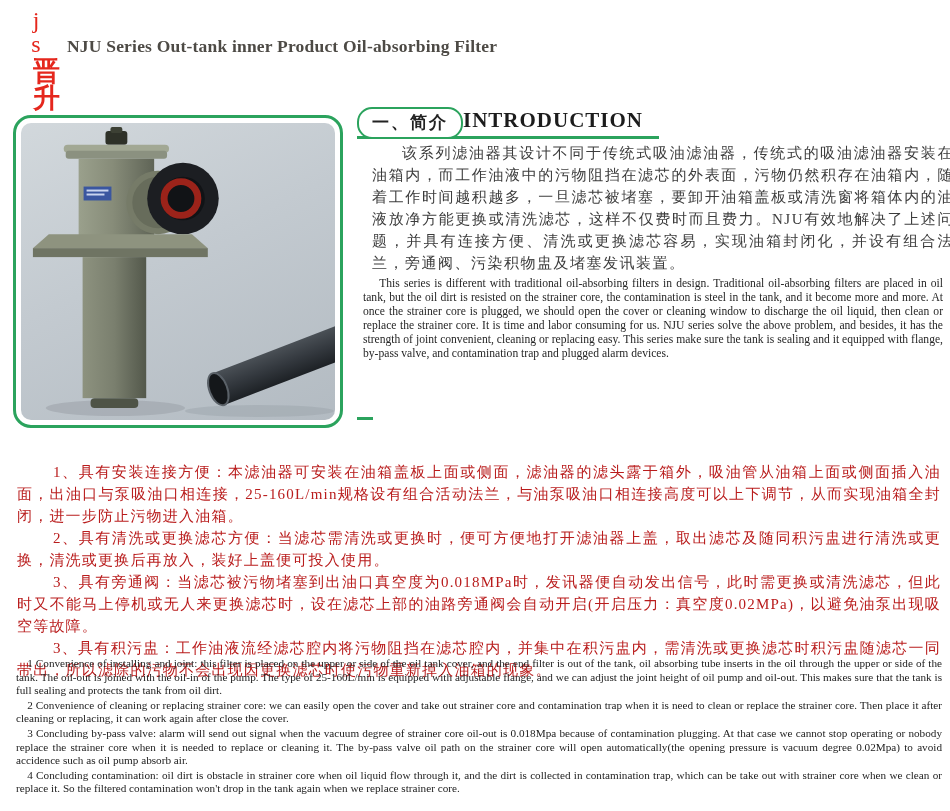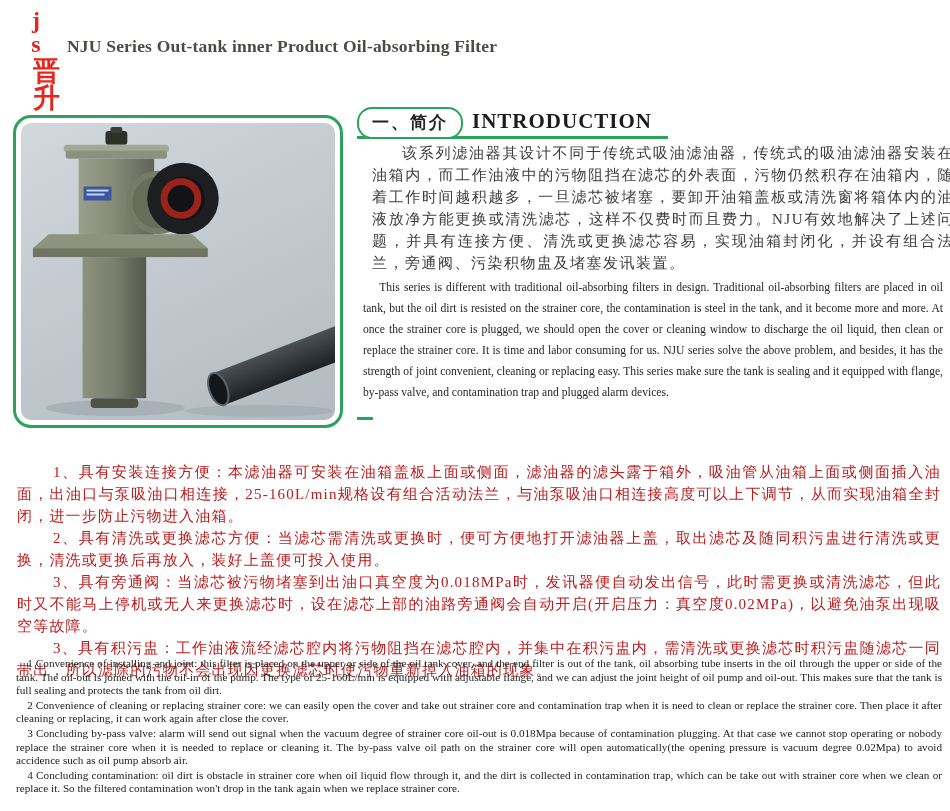--- a/index.html
+++ b/index.html
@@ -3,21 +3,21 @@
 <meta charset="utf-8">
 <style>
   * { margin:0; padding:0; box-sizing:border-box; }
   html,body { background:#ffffff; }
   .page {
     position:relative; width:950px; height:811px; background:#ffffff;
     font-family:"Liberation Serif", serif; overflow:hidden;
   }
   
   .logo { position:absolute; left:8px; top:8px; width:58px; text-align:center; color:#e5271d; line-height:1; }
-  .logo-top { font-family:"Liberation Serif", serif; font-weight:bold; font-size:24px; letter-spacing:10px; padding-left:8px; }
+  .logo-top { font-family:"Liberation Serif", serif; font-weight:normal; font-size:24px; letter-spacing:10px; padding-left:8px; }
   .logo-bottom { font-size:27px; font-weight:bold; margin-top:2px; letter-spacing:2px;margin-left:21px; }
   .title-zh {
     position:absolute; left:66px; top:7px; color:#c5262b;
     font-family:"Liberation Sans", sans-serif; font-weight:bold; font-size:31px; letter-spacing:1px;
   }
   .title-en {
     position:absolute; left:67px; top:36px; color:#4d4a45;
     font-family:"Liberation Serif", serif; font-weight:bold; font-size:17.5px; letter-spacing:0.2px;
   }
   
@@ -33,31 +33,31 @@
   
   .sec-header { position:absolute; display:inline-flex; align-items:flex-end; border-bottom:3px solid #2ba35d; padding-right:16px; }
   .sec-pill {
     border:2px solid #2ba35d; border-radius:15px; background:#ffffff;
     padding:2px 13px 3px 13px; margin-bottom:-3px;
     font-family:"Liberation Sans", sans-serif; font-weight:bold; font-size:17px; color:#222222;
     letter-spacing:2px; white-space:nowrap;
   }
   .sec-title {
     font-family:"Liberation Serif", serif; font-weight:bold; font-size:21px; color:#1c1c1c;
-    margin-left:9px; padding-bottom:2px; letter-spacing:1px; white-space:nowrap;
+    padding-bottom:2px; letter-spacing:1px; white-space:nowrap;
   }
   
   .intro-zh {
     position:absolute; left:372px; top:142px; width:582px;
     font-size:15px; line-height:22px; color:#3c3c3c; text-align:justify;
     text-indent:2em; letter-spacing:1.5px;
   }
   .intro-en {
     position:absolute; left:363px; top:277px; width:580px;
-    font-size:11.6px; line-height:21px; color:#262626; text-align:justify; text-indent:1.4em;
+    font-size:11.6px; line-height:14px; color:#262626; text-align:justify; text-indent:1.4em;
   }
   .perf-zh {
     position:absolute; left:17px; top:461px; width:924px;
     font-size:15px; line-height:22px; color:#b91c1c; text-align:justify; letter-spacing:1.2px;
   }
   .perf-zh p { text-indent:2.4em; }
   .perf-en {
     position:absolute; left:16px; top:657px; width:926px;
     font-size:11.2px; line-height:13.6px; color:#222222; text-align:justify;
   }
@@ -130,21 +130,21 @@
           <ellipse cx="8" cy="17" rx="9" ry="17" fill="none" stroke="#5a6168" stroke-width="2"></ellipse>
           <circle cx="160" cy="-6" r="2" fill="#14171a"></circle>
           <circle cx="166" cy="38" r="2" fill="#14171a"></circle>
         </g>
 
         <ellipse cx="240" cy="290" rx="75" ry="6" fill="#9aa1a8" opacity="0.45"></ellipse>
       </svg>
     </div>
   </div>
 
-  <div class="sec-header" style="left:357px; top:107px;">
+  <div class="sec-header" style="left:357px; top:107px;align-items:center;">
     <span class="sec-pill">一、简介</span>
     <span class="sec-title">INTRODUCTION</span>
   </div>
 
   <p class="intro-zh">该系列滤油器其设计不同于传统式吸油滤油器，传统式的吸油滤油器安装在油箱内，而工作油液中的污物阻挡在滤芯的外表面，污物仍然积存在油箱内，随着工作时间越积越多，一旦滤芯被堵塞，要卸开油箱盖板或清洗窗将箱体内的油液放净方能更换或清洗滤芯，这样不仅费时而且费力。NJU有效地解决了上述问题，并具有连接方便、清洗或更换滤芯容易，实现油箱封闭化，并设有组合法兰，旁通阀、污染积物盅及堵塞发讯装置。</p>
   <p class="intro-en">This series is different with traditional oil-absorbing filters in design. Traditional oil-absorbing filters are placed in oil tank, but the oil dirt is resisted on the strainer core, the contamination is steel in the tank, and it become more and more. At once the strainer core is plugged, we should open the cover or cleaning window to discharge the oil liquid, then clean or replace the strainer core. It is time and labor consuming for us. NJU series solve the above problem, and besides, it has the strength of joint convenient, cleaning or replacing easy. This series make sure the tank is sealing and it equipped with flange, by-pass valve, and contamination trap and plugged alarm devices.</p>
 
   <div class="sec-header" style="left:357px; top:417px;">
   </div>
 

